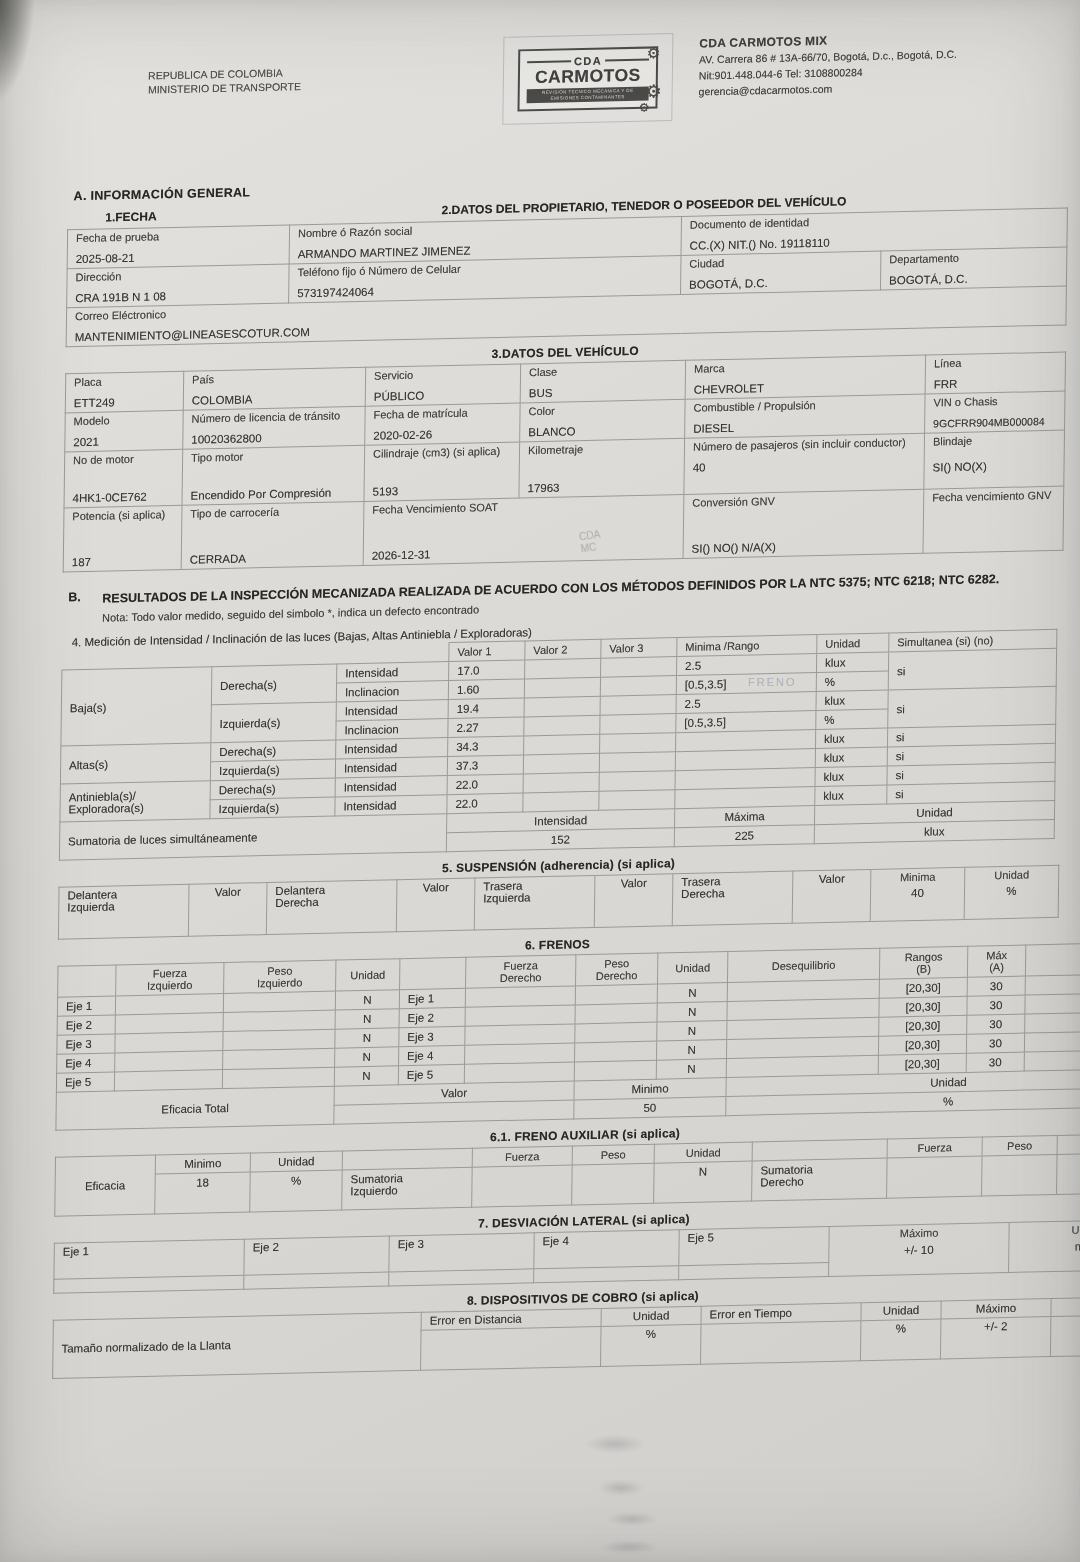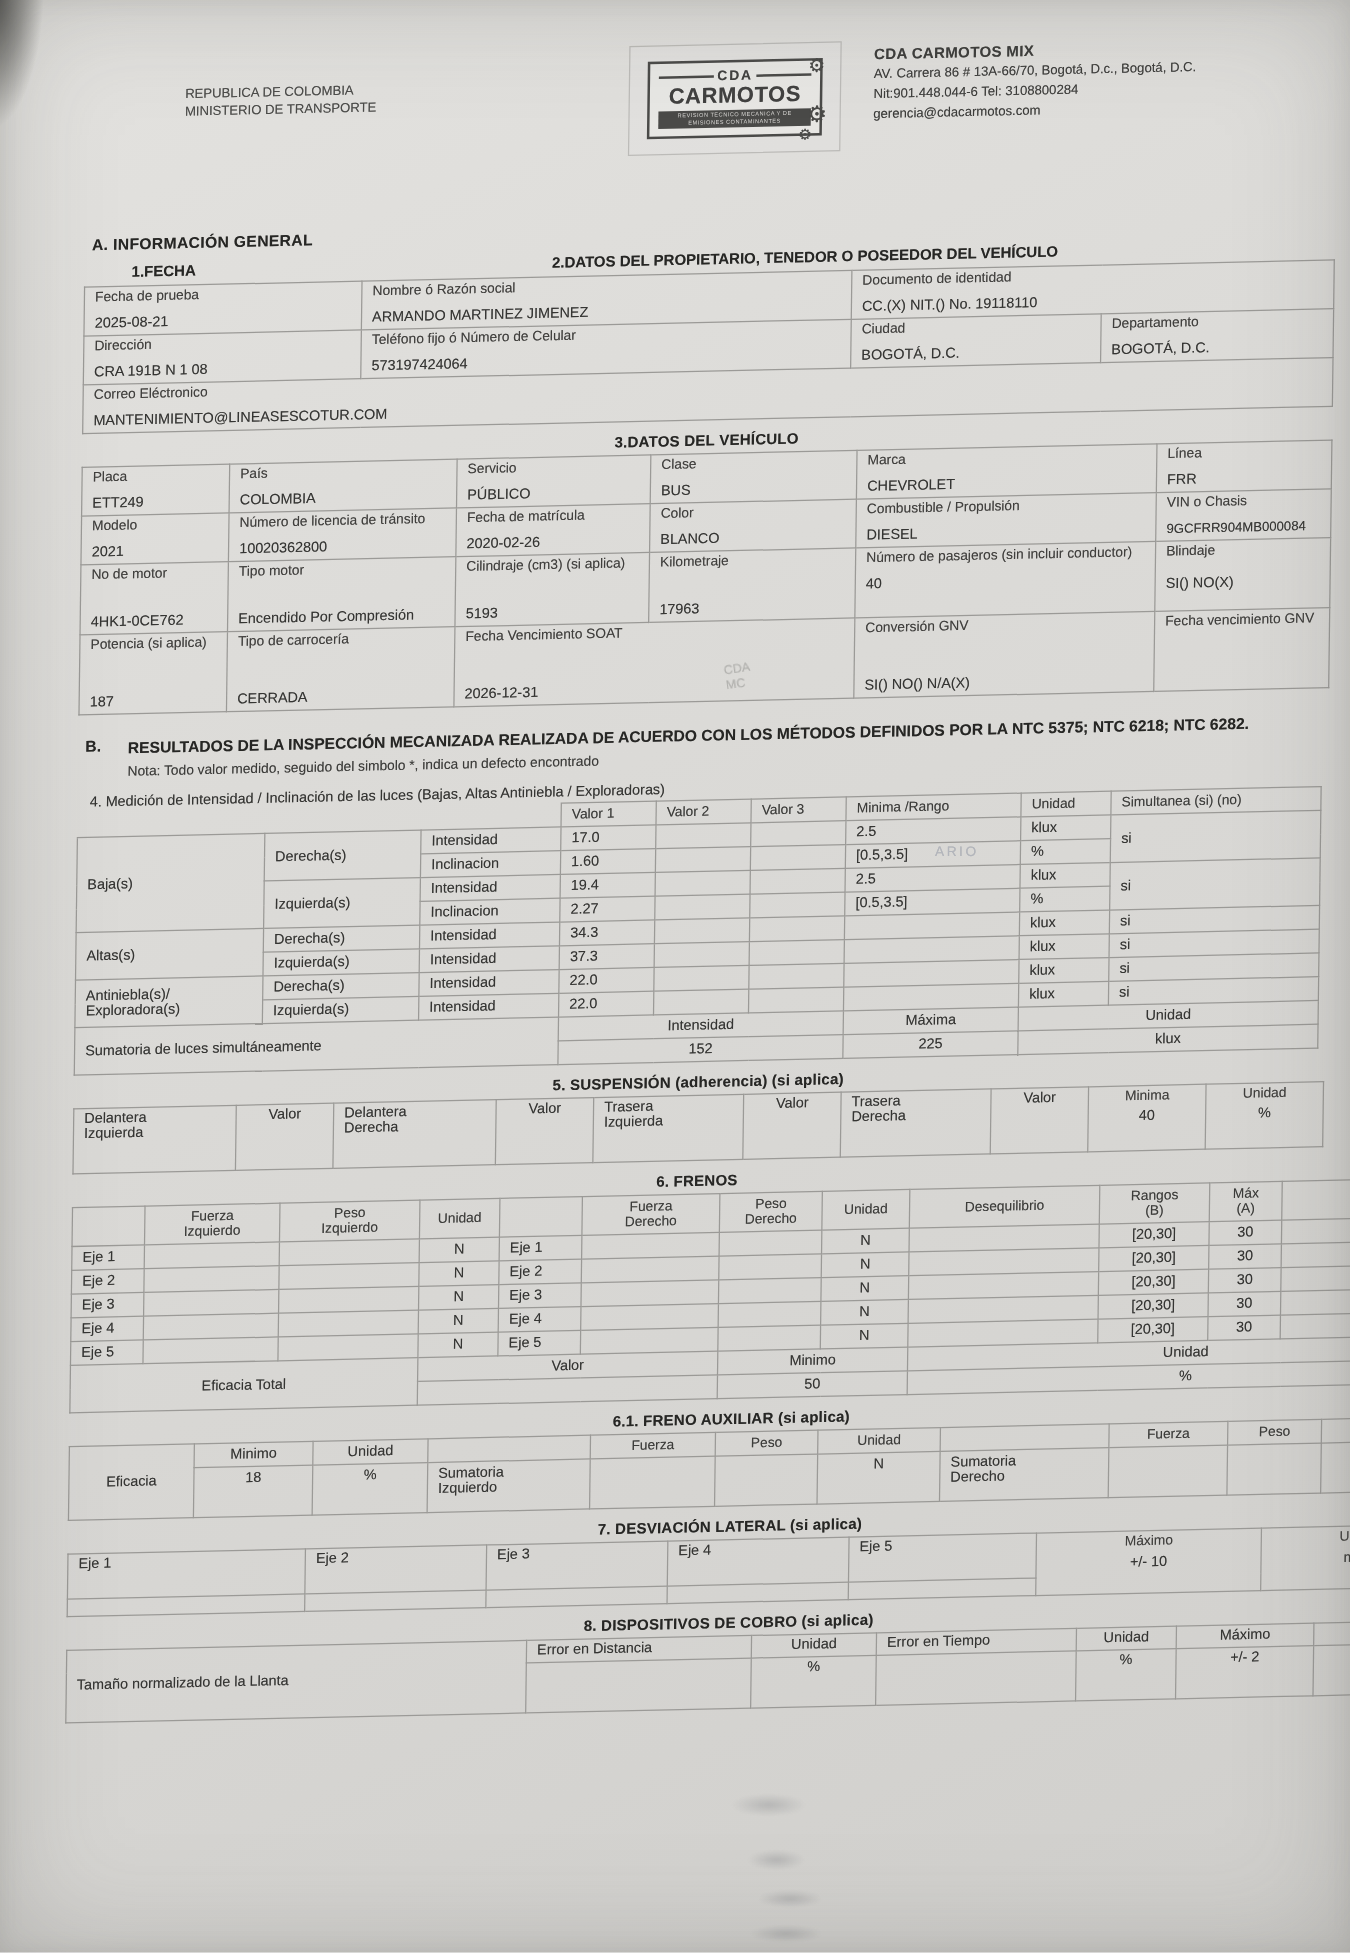--- a/index.html
+++ b/index.html
@@ -63,21 +63,21 @@
   .artifact{position:absolute;color:#7e879c;opacity:.42;font-size:11px;letter-spacing:2px;z-index:3;filter:blur(.4px)}
   .stamp{position:absolute;color:#6f6f6c;opacity:.38;font-size:10px;z-index:3;filter:blur(.5px);transform:rotate(-8deg);line-height:1.2}
   .blob{position:absolute;background:radial-gradient(ellipse,rgba(110,112,118,.28),transparent 70%);filter:blur(1px);z-index:3}
 </style>
 </head>
 <body>
 
 <div class="corner-tl"></div>
 <div class="vignette"></div>
 
-<span class="artifact" style="left:748px;top:676px">ARIO</span>
+<span class="artifact" style="left:748px;top:676px">FRENO</span>
 <div class="stamp" style="left:580px;top:530px">
   <div>CDA</div>
   <div>MC</div>
 </div>
 <div class="blob" style="left:585px;top:1435px;width:60px;height:18px"></div>
 <div class="blob" style="left:598px;top:1480px;width:46px;height:16px"></div>
 <div class="blob" style="left:606px;top:1512px;width:52px;height:14px"></div>
 <div class="blob" style="left:600px;top:1540px;width:58px;height:14px"></div>
 
 <div class="sheet">

